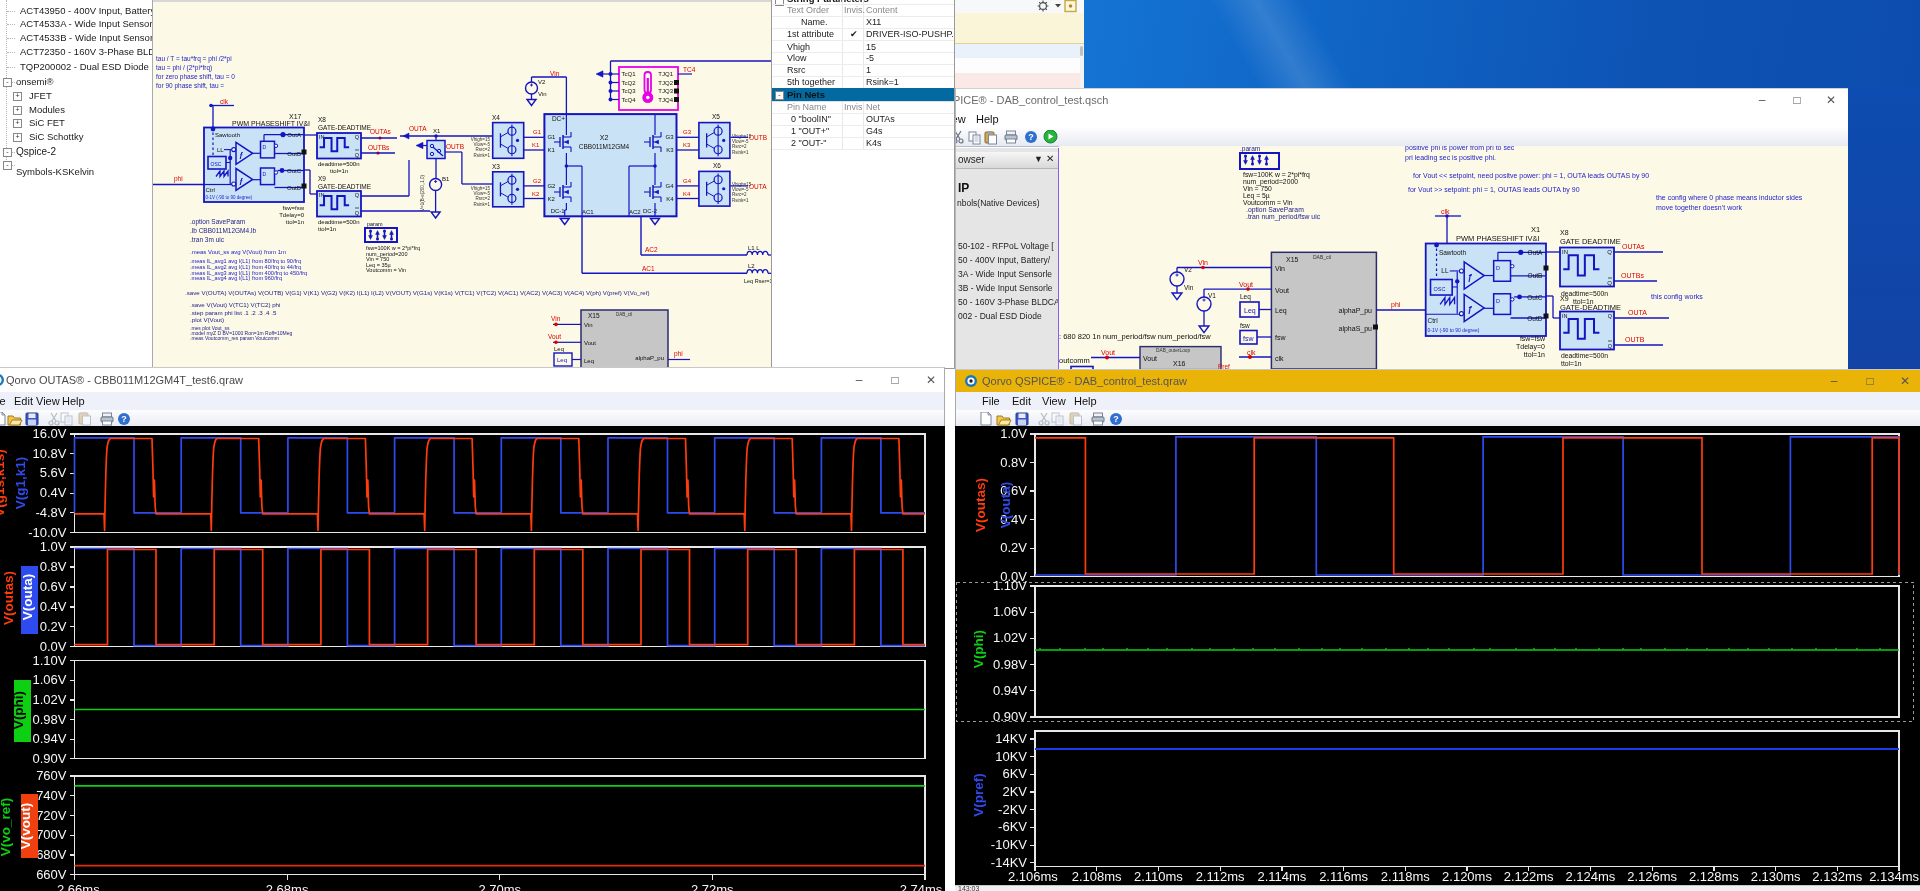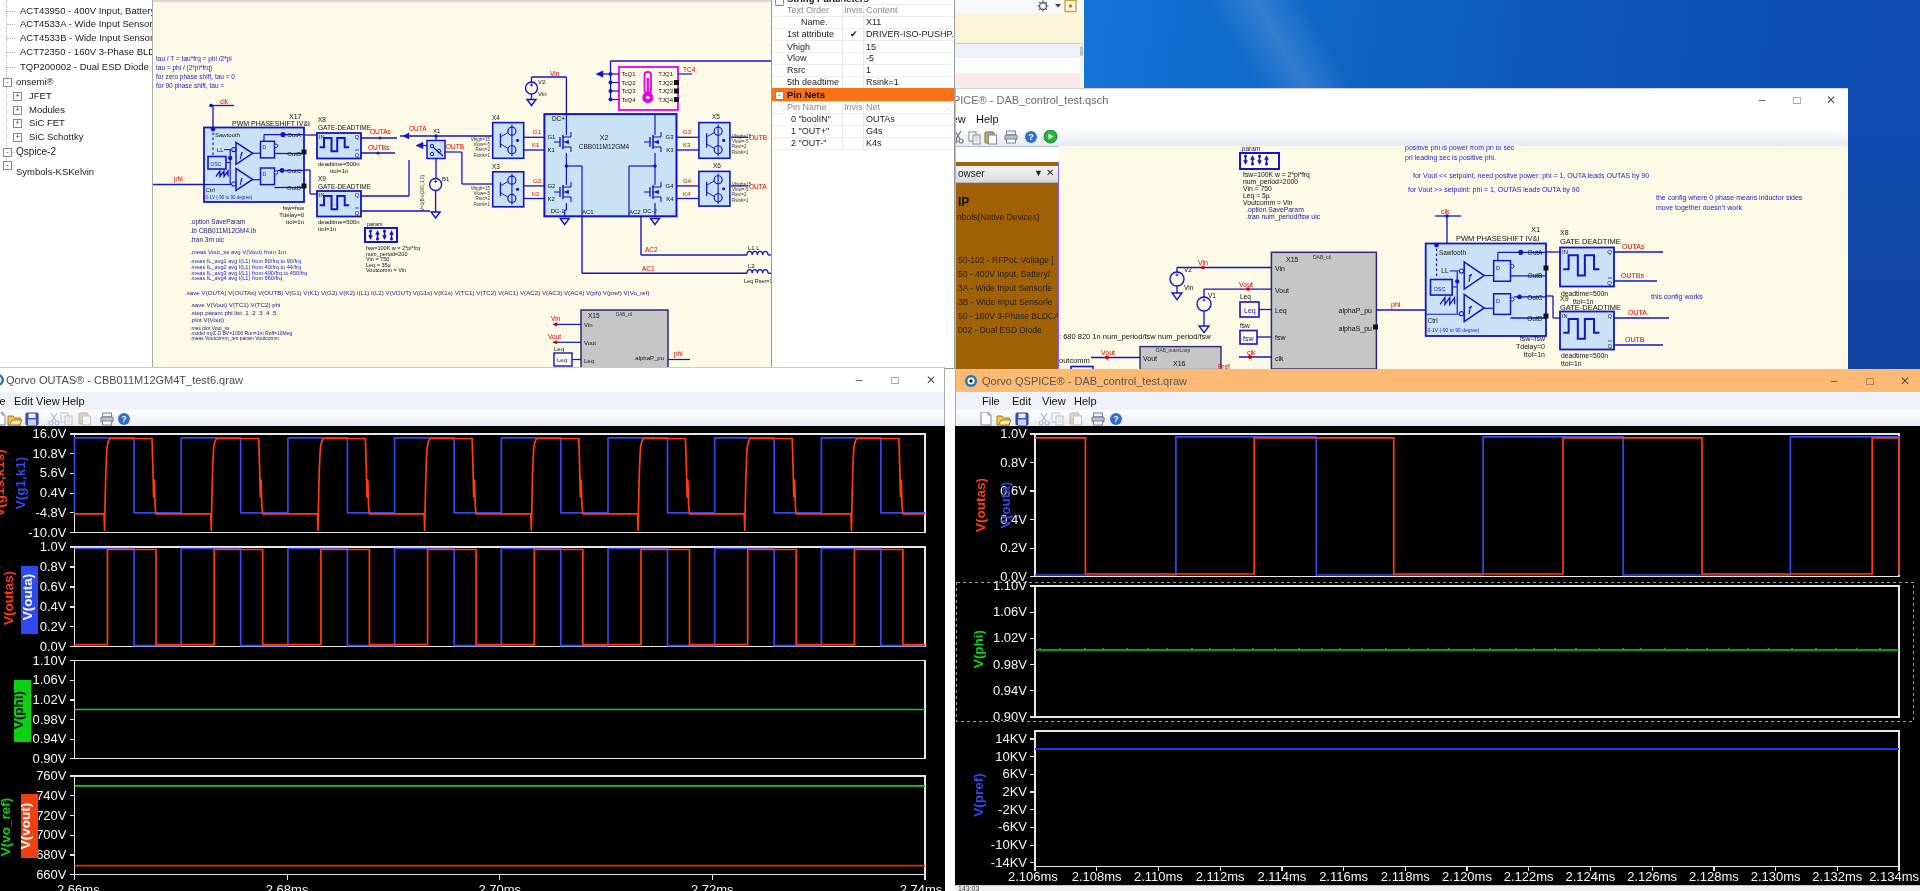--- a/index.html
+++ b/index.html
@@ -466,21 +466,21 @@
         </g>
         <g transform="translate(69,1)">
           <circle cx="6" cy="6" r="6" fill="#2f6fd0"></circle>
           <text x="6" y="9" font-size="9" font-weight="bold" fill="#fff" text-anchor="middle">?</text>
         </g>
         <g transform="translate(88,0)">
           <circle cx="6.5" cy="6.5" r="6.5" fill="#27b43c" stroke="#148227"></circle>
           <path d="M4.5,3.5 v6 l5,-3 z" fill="#fff"></path>
         </g>
       </svg>
-<div class="abs" style="left:0;top:74px;width:102px;height:223px;background:#a16207;border-right:6px solid #8b5cf6;overflow:hidden;">
+<div class="abs" style="left:0;top:60px;width:102px;height:223px;background:#e5e5e5;border-right:6px solid #8b5cf6;overflow:hidden;">
         <div class="abs" style="left:0;top:4px;width:102px;height:16px;background:linear-gradient(#f6f6f6,#d9d9d9);border-bottom:1px solid #b5b5b5;">
           <span style="position:absolute;left:2px;top:2px;font-size:10px;color:#222;">owser</span>
           <span style="position:absolute;left:78px;top:2px;font-size:9px;color:#222;">▼</span>
           <span style="position:absolute;left:90px;top:1px;font-size:10px;color:#222;">✕</span>
         </div>
         <div class="abs" style="left:2px;top:33px;font-size:12px;font-weight:bold;color:#111;">IP</div>
         <div class="abs" style="left:1px;top:50px;font-size:8.5px;color:#222;white-space:nowrap;">nbols(Native Devices)</div>
 <div class="abs" style="left:2px;top:93px;font-size:8.5px;color:#222;white-space:nowrap;">50-102 - RFPoL Voltage [</div>
 <div class="abs" style="left:2px;top:107px;font-size:8.5px;color:#222;white-space:nowrap;">50 - 400V Input, Battery/</div>
 <div class="abs" style="left:2px;top:121px;font-size:8.5px;color:#222;white-space:nowrap;">3A - Wide Input Sensorle</div>
@@ -678,24 +678,24 @@
 <div class="abs" style="left:0;top:40.4px;width:184px;height:1px;background:#ececec;"></div>
 <div class="abs" style="left:15px;top:41.6px;font-size:9px;color:#222;white-space:nowrap;">Vhigh</div>
 <div class="abs" style="left:94px;top:41.6px;font-size:9px;color:#222;white-space:nowrap;">15</div>
 <div class="abs" style="left:0;top:52.1px;width:184px;height:1px;background:#ececec;"></div>
 <div class="abs" style="left:15px;top:53.3px;font-size:9px;color:#222;white-space:nowrap;">Vlow</div>
 <div class="abs" style="left:94px;top:53.3px;font-size:9px;color:#222;white-space:nowrap;">-5</div>
 <div class="abs" style="left:0;top:64.0px;width:184px;height:1px;background:#ececec;"></div>
 <div class="abs" style="left:15px;top:65.2px;font-size:9px;color:#222;white-space:nowrap;">Rsrc</div>
 <div class="abs" style="left:94px;top:65.2px;font-size:9px;color:#222;white-space:nowrap;">1</div>
 <div class="abs" style="left:0;top:76.0px;width:184px;height:1px;background:#ececec;"></div>
-<div class="abs" style="left:15px;top:77.2px;font-size:9px;color:#222;white-space:nowrap;">5th deadtime</div>
+<div class="abs" style="left:15px;top:77.2px;font-size:9px;color:#222;white-space:nowrap;">5th together</div>
 <div class="abs" style="left:94px;top:77.2px;font-size:9px;color:#222;white-space:nowrap;">Rsink=1</div>
 <div class="abs" style="left:0;top:88.3px;width:184px;height:1px;background:#ececec;"></div>
-<div class="abs" style="left:0;top:88.3px;width:184px;height:12.5px;background:#f97316;border-bottom:1px solid #e0e0e0;">
+<div class="abs" style="left:0;top:88.3px;width:184px;height:12.5px;background:#0369a1;border-bottom:1px solid #e0e0e0;">
         <div class="abs" style="left:3px;top:3px;width:7px;height:7px;border:1px solid #888;background:#fff;font-size:7px;line-height:6px;text-align:center;color:#333;">-</div>
         <span style="position:absolute;left:15px;top:1px;font-size:9.5px;font-weight:bold;color:#111;">Pin Nets</span>
       </div>
 <div class="abs" style="left:15px;top:102.0px;font-size:9px;color:#8a8a8a;white-space:nowrap;">Pin Name</div>
 <div class="abs" style="left:72px;top:102.0px;font-size:9px;color:#8a8a8a;white-space:nowrap;">Invis</div>
 <div class="abs" style="left:94px;top:102.0px;font-size:9px;color:#8a8a8a;white-space:nowrap;">Net</div>
 <div class="abs" style="left:0;top:112.6px;width:184px;height:1px;background:#ececec;"></div>
 <div class="abs" style="left:19px;top:113.8px;font-size:9px;color:#222;white-space:nowrap;">0 "boolIN"</div>
 <div class="abs" style="left:94px;top:113.8px;font-size:9px;color:#222;white-space:nowrap;">OUTAs</div>
 <div class="abs" style="left:0;top:124.7px;width:184px;height:1px;background:#ececec;"></div>
@@ -843,21 +843,21 @@
       <line x1="287.1" y1="874.8" x2="287.1" y2="879.5" stroke="#e8e8e8" stroke-width="1.2" shape-rendering="crispEdges"></line>
       <text x="287.1" y="894" font-size="13" fill="#f7f7f7" text-anchor="middle">2.68ms</text>
       <line x1="499.7" y1="874.8" x2="499.7" y2="879.5" stroke="#e8e8e8" stroke-width="1.2" shape-rendering="crispEdges"></line>
       <text x="499.7" y="894" font-size="13" fill="#f7f7f7" text-anchor="middle">2.70ms</text>
       <line x1="712.3" y1="874.8" x2="712.3" y2="879.5" stroke="#e8e8e8" stroke-width="1.2" shape-rendering="crispEdges"></line>
       <text x="712.3" y="894" font-size="13" fill="#f7f7f7" text-anchor="middle">2.72ms</text>
       <line x1="924.9" y1="874.8" x2="924.9" y2="879.5" stroke="#e8e8e8" stroke-width="1.2" shape-rendering="crispEdges"></line>
       <text x="921.0" y="894" font-size="13" fill="#f7f7f7" text-anchor="middle">2.74ms</text>
 </svg>
 <div class="abs" style="left:955px;top:369px;width:965px;height:522px;background:#000;border-top:1px solid #c8c8c8;border-left:1px solid #a8a8a8;box-sizing:border-box;overflow:hidden;">
-<div class="abs tb" style="left:0;top:0;width:965px;height:22px;background:#fdba74;">
+<div class="abs tb" style="left:0;top:0;width:965px;height:22px;background:#eab308;">
         <svg class="abs" style="left:8px;top:4px" width="14" height="14">
           <circle cx="7" cy="7" r="6" fill="#1878b8"></circle>
           <circle cx="7" cy="7" r="3.6" fill="#fff"></circle>
           <circle cx="7" cy="7" r="1.7" fill="#222"></circle>
         </svg>
         <div class="abs" style="left:26px;top:5px;white-space:nowrap;color:#555;">Qorvo QSPICE® - DAB_control_test.qraw</div>
         <div class="wbtn" style="left:863px;">–</div>
         <div class="wbtn" style="left:899px;">□</div>
         <div class="wbtn" style="left:934px;">✕</div>
       </div>

